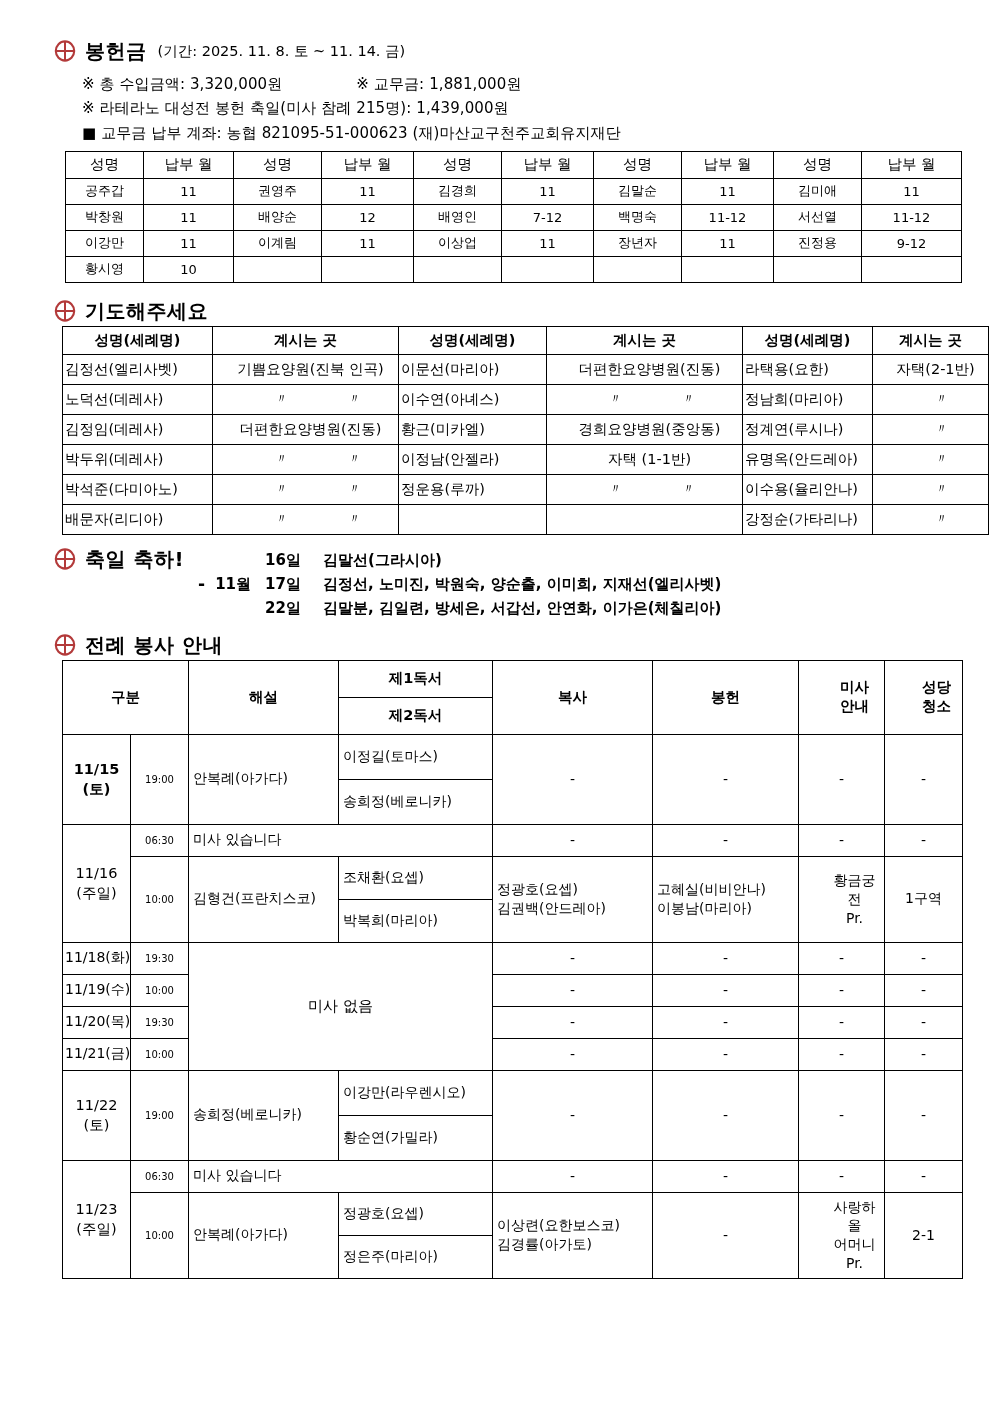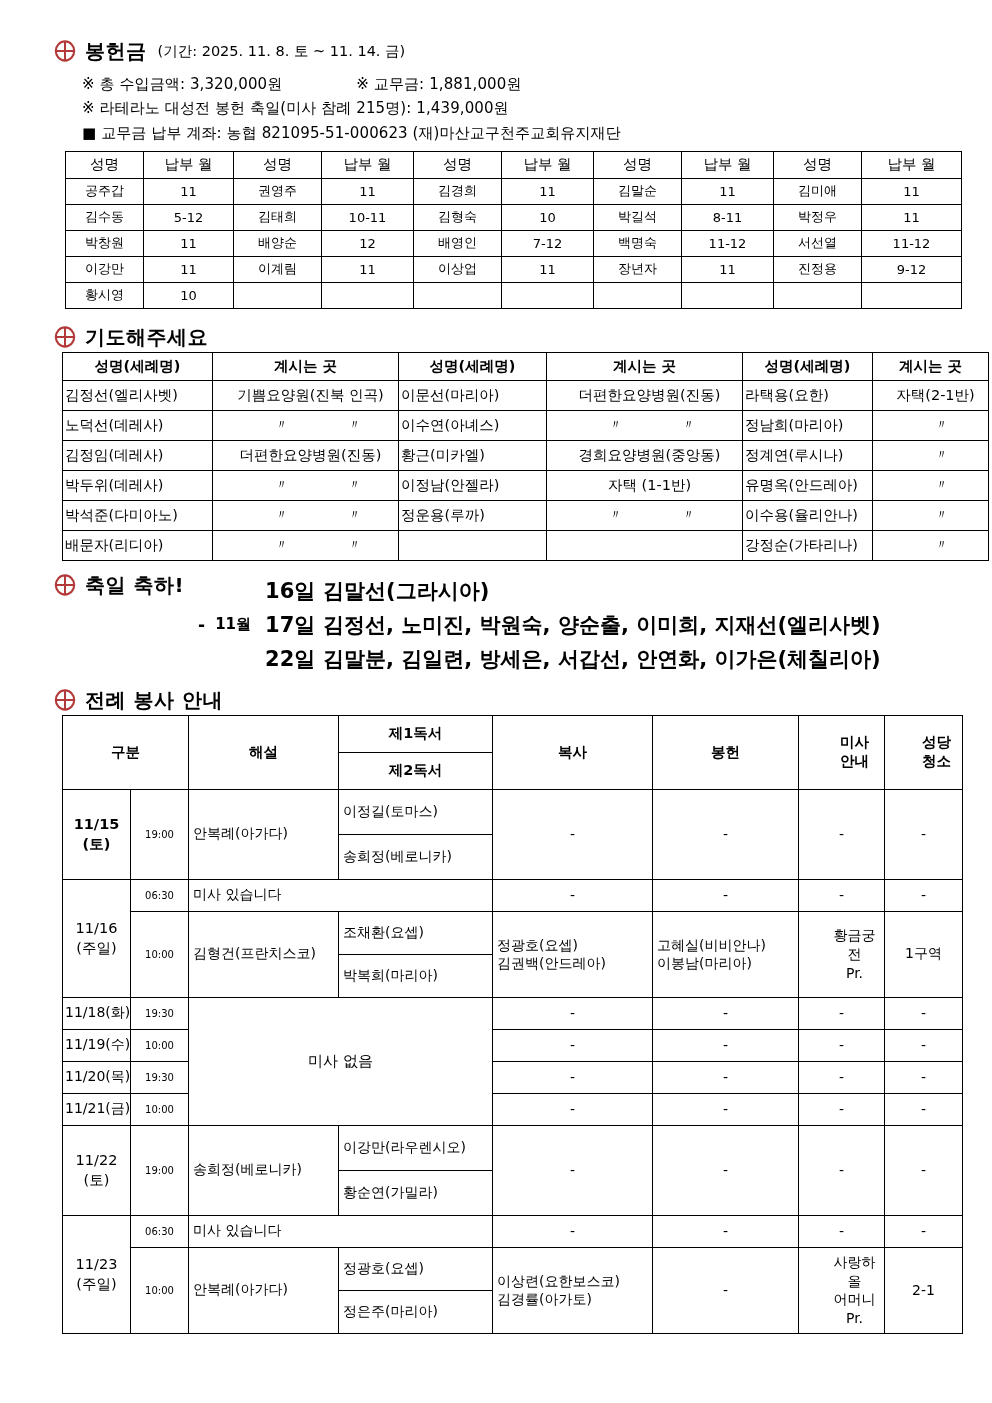--- a/index.html
+++ b/index.html
@@ -140,21 +140,21 @@
     margin: 0 10px 0 14px;
     align-self: center;
   }
   .feast-month {
     font-size: 15px;
     font-weight: bold;
     align-self: center;
     margin-right: 14px;
   }
   .feast-rows {
-    font-size: 21px;
+    font-size: 15px;
     font-weight: bold;
     line-height: 1.62;
   }
   .feast-rows .r { white-space: nowrap; }
   .feast-rows .d { display: inline-block; width: 58px; }
 
   
   #liturgy-table {
     width: 900px;
     margin: 0 0 0 8px;
@@ -226,32 +226,20 @@
           <td class="thick-left">권영주</td>
           <td class="sep-left">11</td>
           <td class="thick-left">김경희</td>
           <td class="sep-left">11</td>
           <td class="thick-left">김말순</td>
           <td class="sep-left">11</td>
           <td class="thick-left">김미애</td>
           <td class="sep-left">11</td>
         </tr>
         <tr>
-          <td>김수동</td>
-          <td class="sep-left">5-12</td>
-          <td class="thick-left">김태희</td>
-          <td class="sep-left">10-11</td>
-          <td class="thick-left">김형숙</td>
-          <td class="sep-left">10</td>
-          <td class="thick-left">박길석</td>
-          <td class="sep-left">8-11</td>
-          <td class="thick-left">박정우</td>
-          <td class="sep-left">11</td>
-        </tr>
-        <tr>
           <td>박창원</td>
           <td class="sep-left">11</td>
           <td class="thick-left">배양순</td>
           <td class="sep-left">12</td>
           <td class="thick-left">배영인</td>
           <td class="sep-left">7-12</td>
           <td class="thick-left">백명숙</td>
           <td class="sep-left">11-12</td>
           <td class="thick-left">서선열</td>
           <td class="sep-left">11-12</td>

